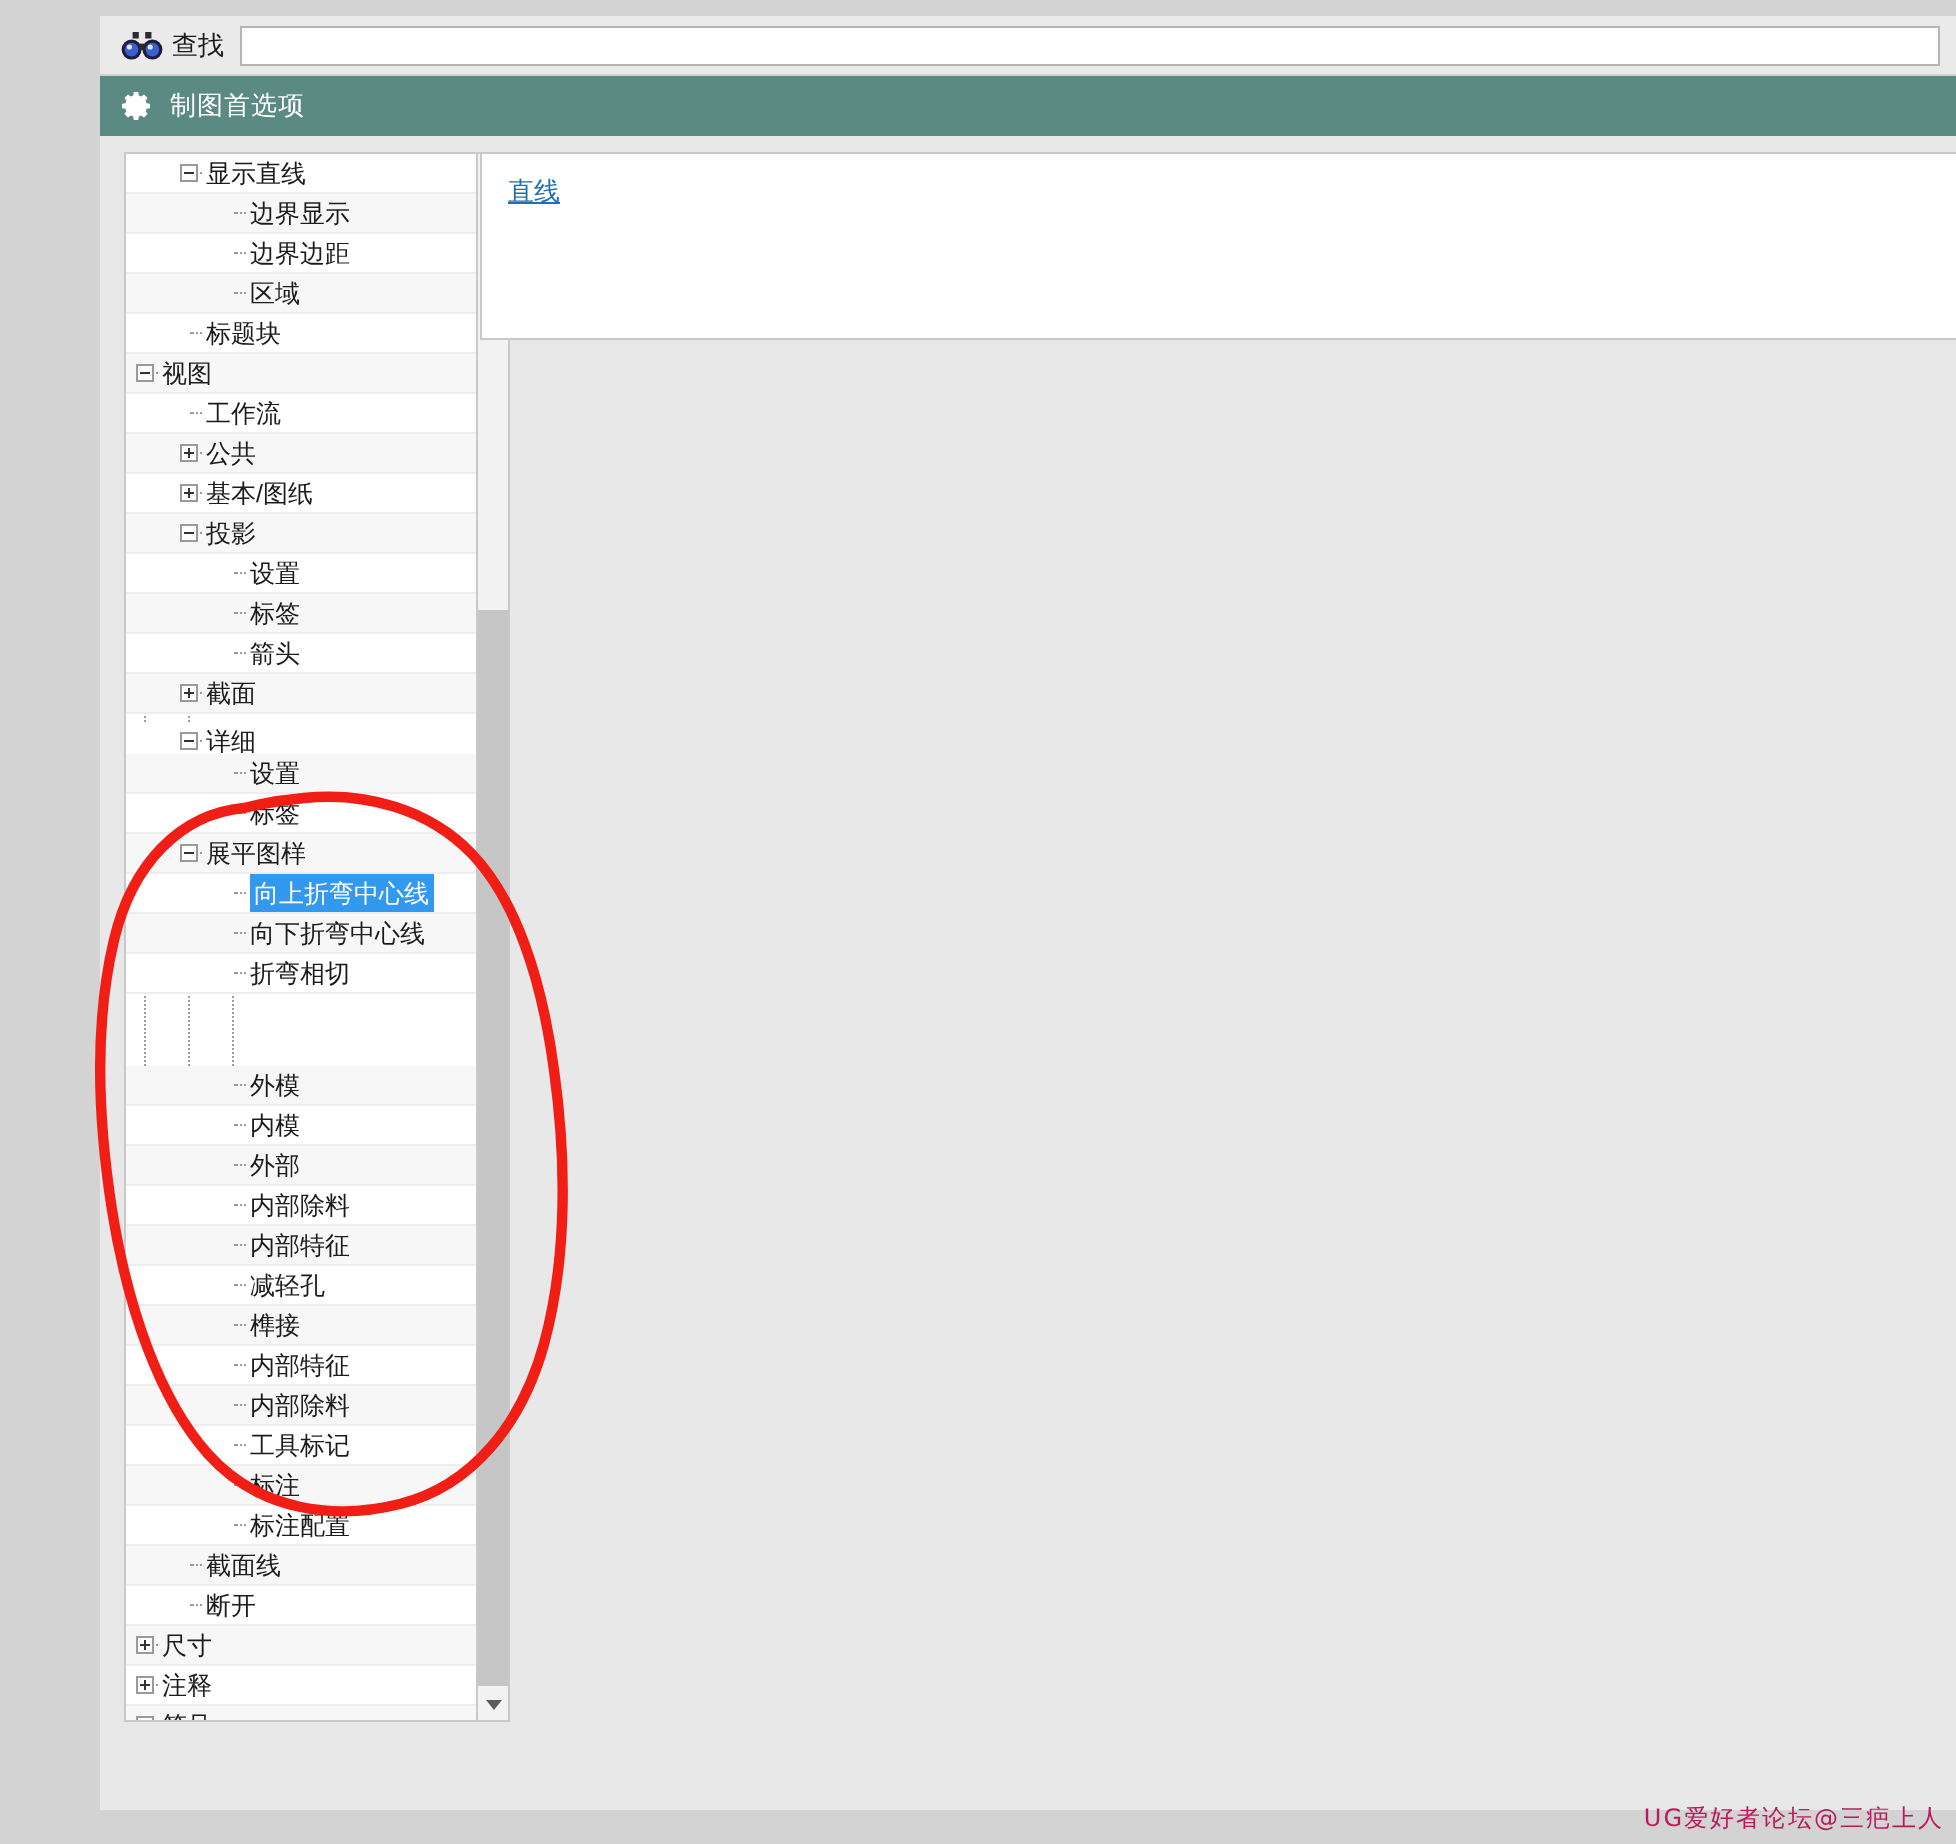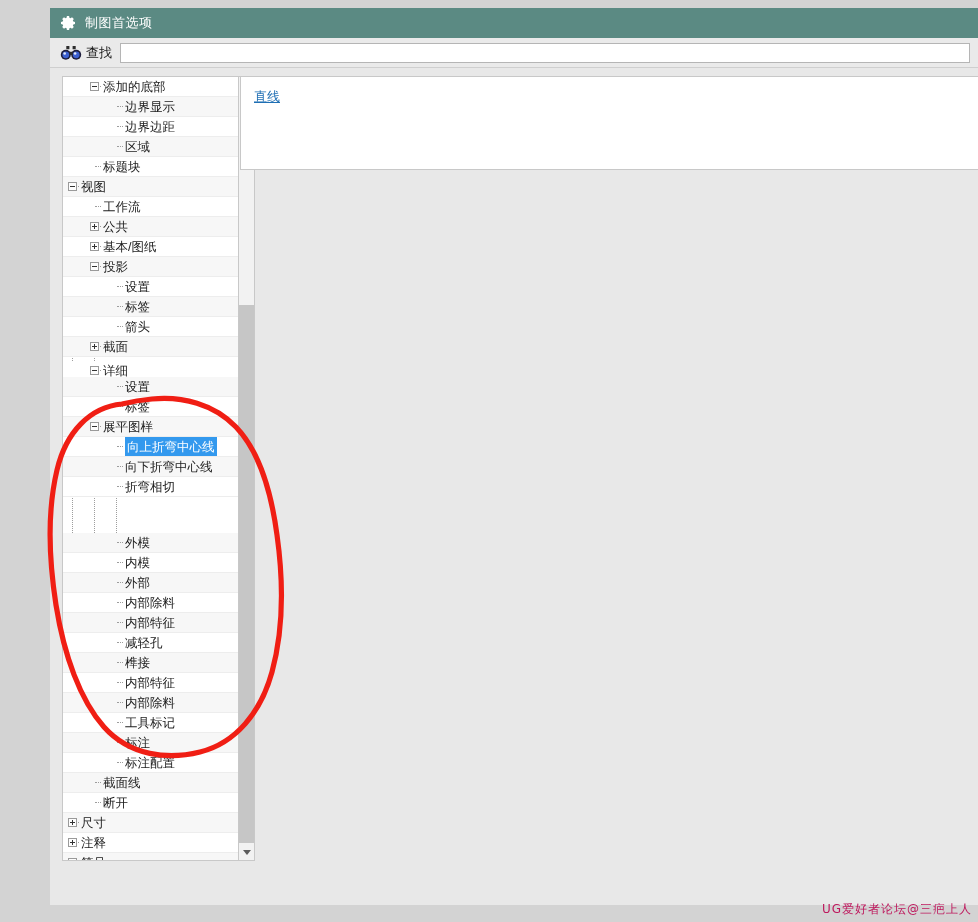--- a/index.html
+++ b/index.html
@@ -292,59 +292,59 @@
     color: #be185d;
     letter-spacing: 1px;
     white-space: nowrap;
     font-family: "DejaVu Sans", sans-serif;
   }
 </style>
 </head>
 <body>
 
 <div id="dialog">
-
-  <div id="titlebar">
-    <svg class="gear" viewBox="0 0 16 16">
-      <path fill="#ffffff" d="M8 5.2a2.8 2.8 0 1 0 0 5.6 2.8 2.8 0 0 0 0-5.6zm0 4.2a1.4 1.4 0 1 1 0-2.8 1.4 1.4 0 0 1 0 2.8z"></path>
-      <path fill="#ffffff" d="M15 6.9l-1.7-.3a5.6 5.6 0 0 0-.5-1.2l1-1.4-1.8-1.8-1.4 1a5.6 5.6 0 0 0-1.2-.5L9.1 1H6.9l-.3 1.7c-.42.12-.82.29-1.2.5l-1.4-1-1.8 1.8 1 1.4c-.21.38-.38.78-.5 1.2L1 6.9v2.2l1.7.3c.12.42.29.82.5 1.2l-1 1.4 1.8 1.8 1.4-1c.38.21.78.38 1.2.5l.3 1.7h2.2l.3-1.7c.42-.12.82-.29 1.2-.5l1.4 1 1.8-1.8-1-1.4c.21-.38.38-.78.5-1.2l1.7-.3z"></path>
-    </svg>
-    <span class="title-text">制图首选项</span>
-  </div>
 
   <div id="findbar">
     <svg class="binoc" viewBox="0 0 22 16">
       <path fill="#2c2c2c" d="M6.3 1h3.1v3.2H6.3zM12.6 1h3.1v3.2h-3.1z"></path>
       <circle cx="5.8" cy="9.8" r="5" fill="#1d1d3c"></circle>
       <circle cx="16.2" cy="9.8" r="5" fill="#1d1d3c"></circle>
       <circle cx="5.8" cy="9.8" r="3.4" fill="#3b5fd0"></circle>
       <circle cx="16.2" cy="9.8" r="3.4" fill="#3b5fd0"></circle>
       <circle cx="4.7" cy="8.5" r="1.3" fill="#ffffff" opacity="0.85"></circle>
       <circle cx="15.1" cy="8.5" r="1.3" fill="#ffffff" opacity="0.85"></circle>
       <rect x="9.6" y="6.8" width="2.8" height="3.2" fill="#2c2c2c"></rect>
     </svg>
     <span class="find-label">查找</span>
     <input id="find-input" type="text" placeholder="" style="">
   </div>
 
+  <div id="titlebar">
+    <svg class="gear" viewBox="0 0 16 16">
+      <path fill="#ffffff" d="M8 5.2a2.8 2.8 0 1 0 0 5.6 2.8 2.8 0 0 0 0-5.6zm0 4.2a1.4 1.4 0 1 1 0-2.8 1.4 1.4 0 0 1 0 2.8z"></path>
+      <path fill="#ffffff" d="M15 6.9l-1.7-.3a5.6 5.6 0 0 0-.5-1.2l1-1.4-1.8-1.8-1.4 1a5.6 5.6 0 0 0-1.2-.5L9.1 1H6.9l-.3 1.7c-.42.12-.82.29-1.2.5l-1.4-1-1.8 1.8 1 1.4c-.21.38-.38.78-.5 1.2L1 6.9v2.2l1.7.3c.12.42.29.82.5 1.2l-1 1.4 1.8 1.8 1.4-1c.38.21.78.38 1.2.5l.3 1.7h2.2l.3-1.7c.42-.12.82-.29 1.2-.5l1.4 1 1.8-1.8-1-1.4c.21-.38.38-.78.5-1.2l1.7-.3z"></path>
+    </svg>
+    <span class="title-text">制图首选项</span>
+  </div>
+
   <div id="body-area">
 
     <div id="tree-panel">
       <div id="tree-list" style="height: 780px;">
           <div class="vguide" style="left: 9px; top: 0px; height: 780px;"></div>
           <div class="vguide" style="left: 31px; top: 0px; height: 100px;"></div>
           <div class="vguide" style="left: 31px; top: 120px; height: 580px;"></div>
           <div class="vguide" style="left: 53px; top: 20px; height: 60px;"></div>
           <div class="vguide" style="left: 53px; top: 200px; height: 60px;"></div>
           <div class="vguide" style="left: 53px; top: 300px; height: 40px;"></div>
           <div class="vguide" style="left: 53px; top: 360px; height: 300px;"></div>
           <div class="trow odd" style="top: 0px;">
             <div class="hdash" style="left: 32px; width: 6px;"></div>
             <div class="exp" style="left: 27px;"></div>
-            <span class="lbl" style="left: 40px;">添加的底部</span>
+            <span class="lbl" style="left: 40px;">显示直线</span>
           </div>
           <div class="trow even" style="top: 0px;">
             <div class="hdash" style="left: 54px; width: 6px;"></div>
             <span class="lbl" style="left: 62px;">边界显示</span>
           </div>
           <div class="trow odd" style="top: 0px;">
             <div class="hdash" style="left: 54px; width: 6px;"></div>
             <span class="lbl" style="left: 62px;">边界边距</span>
           </div>
           <div class="trow even" style="top: 0px;">

